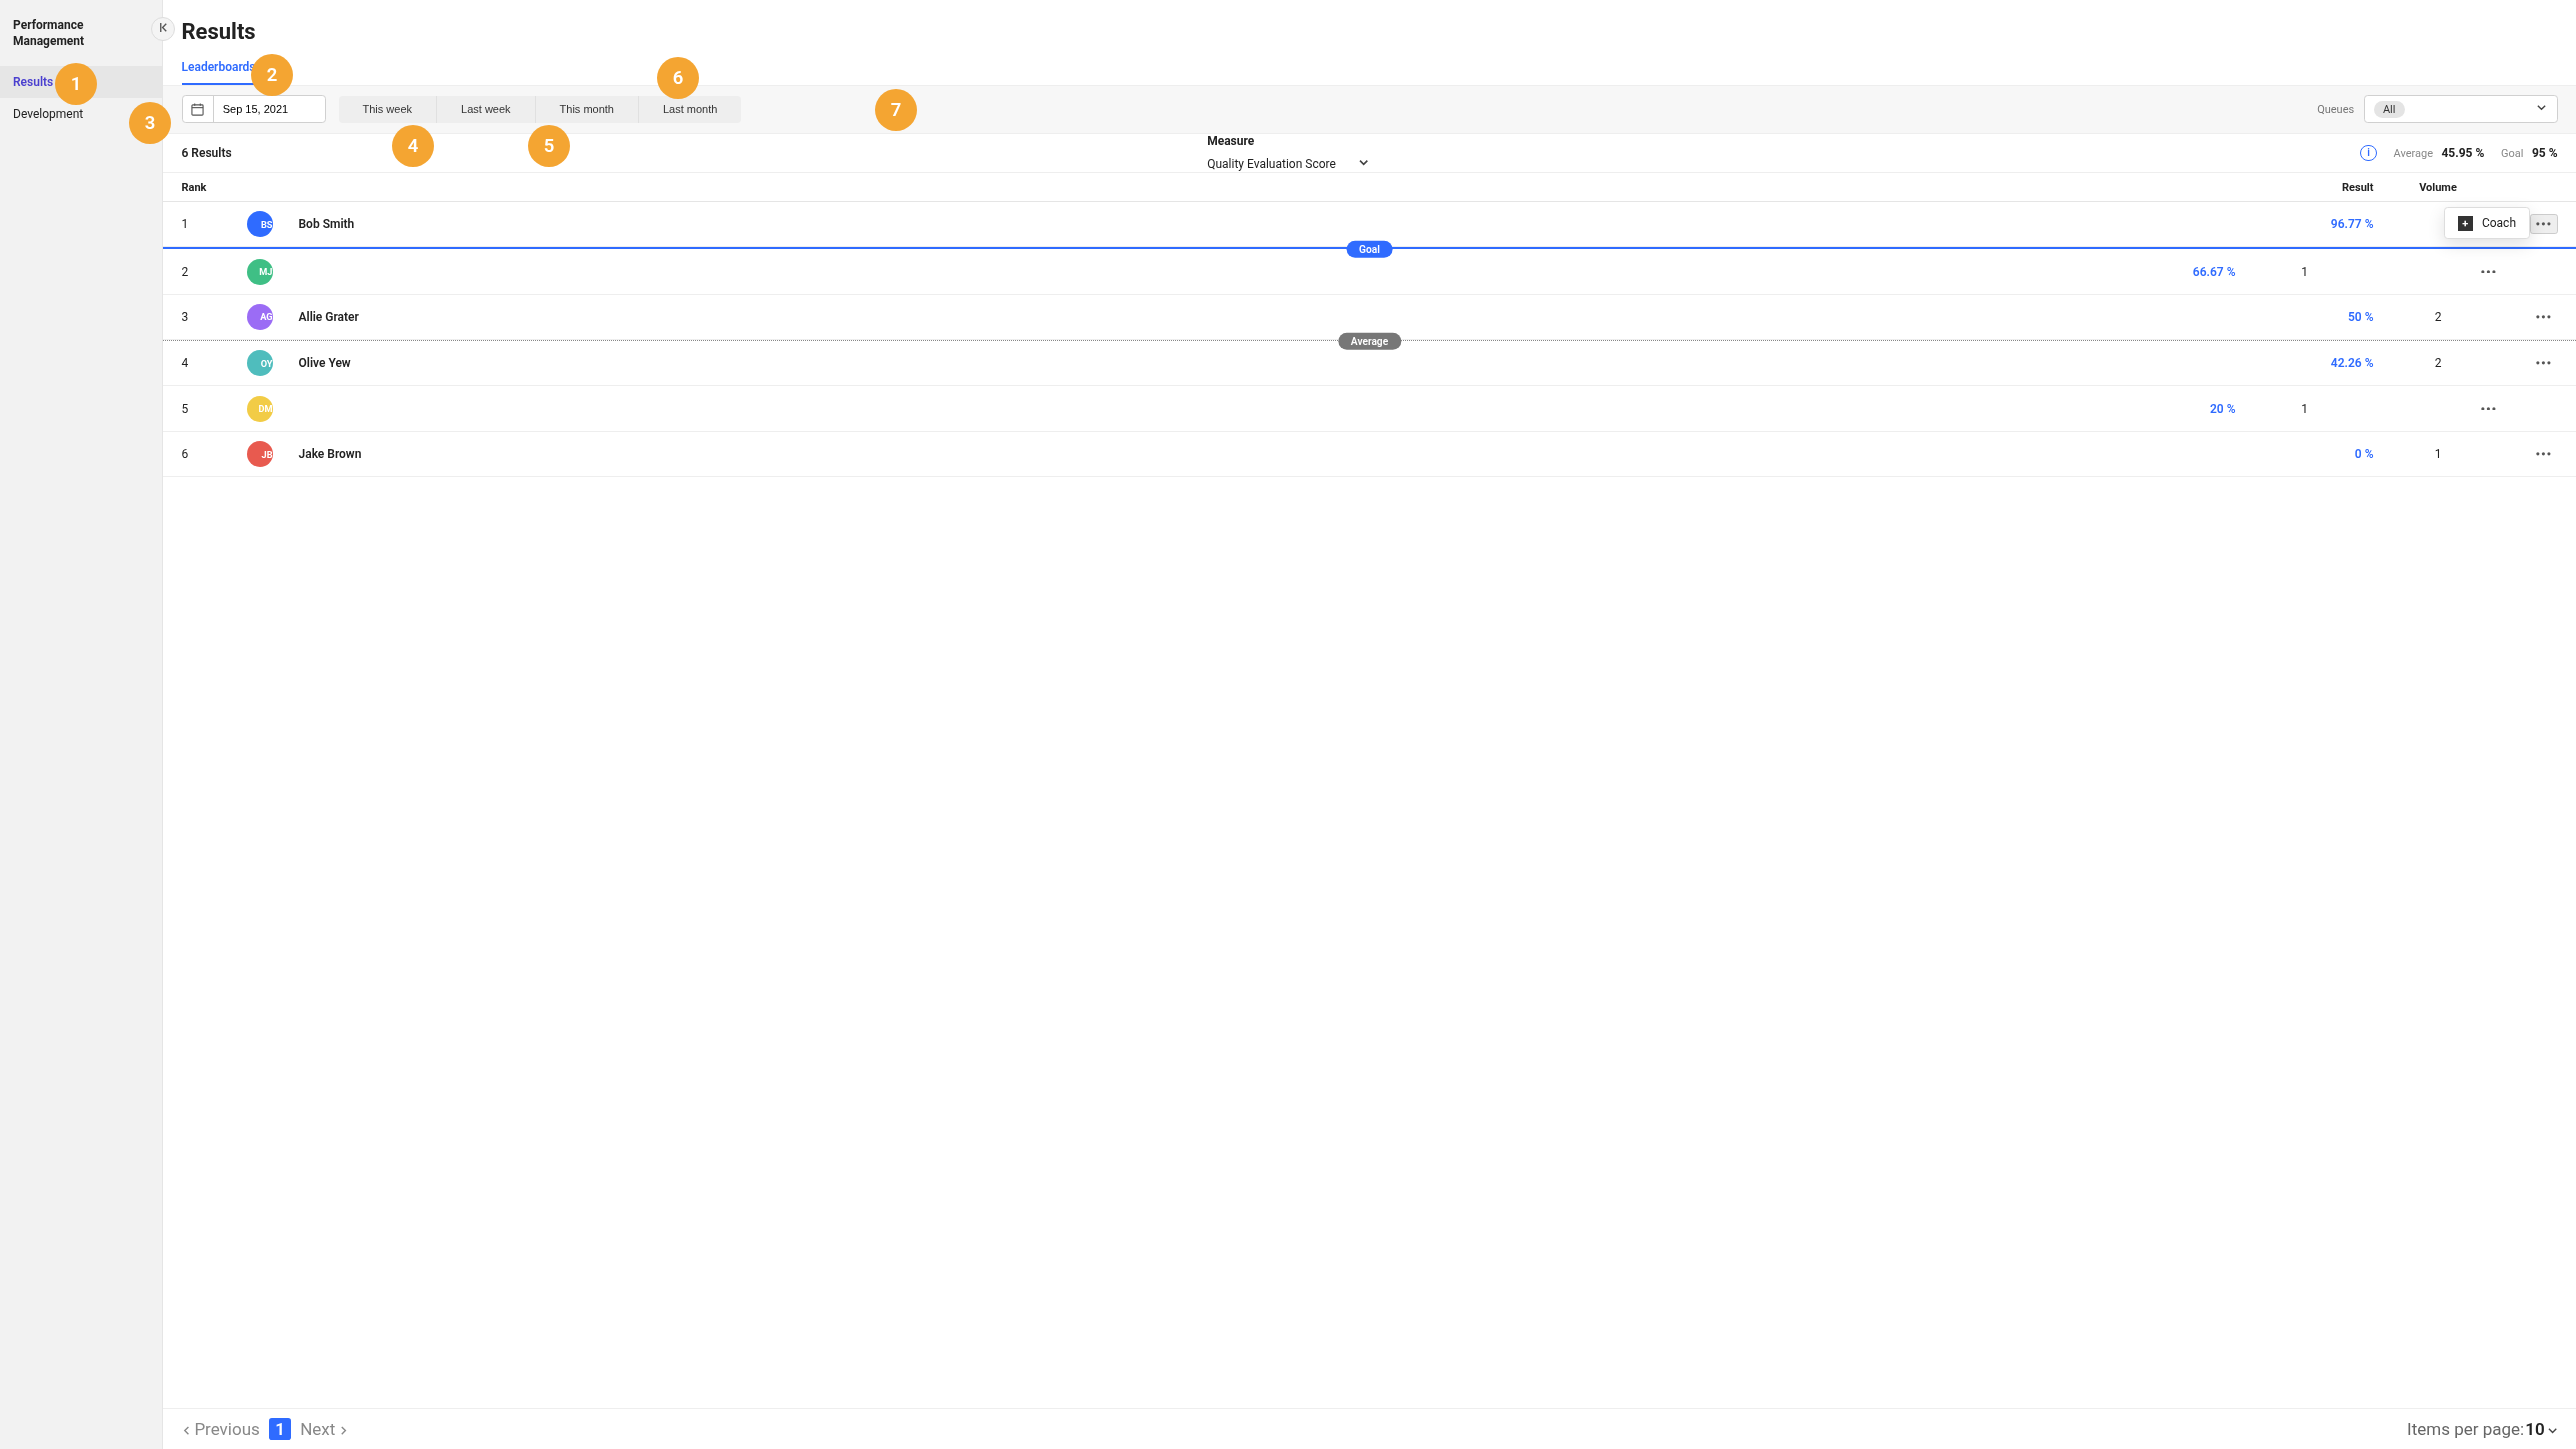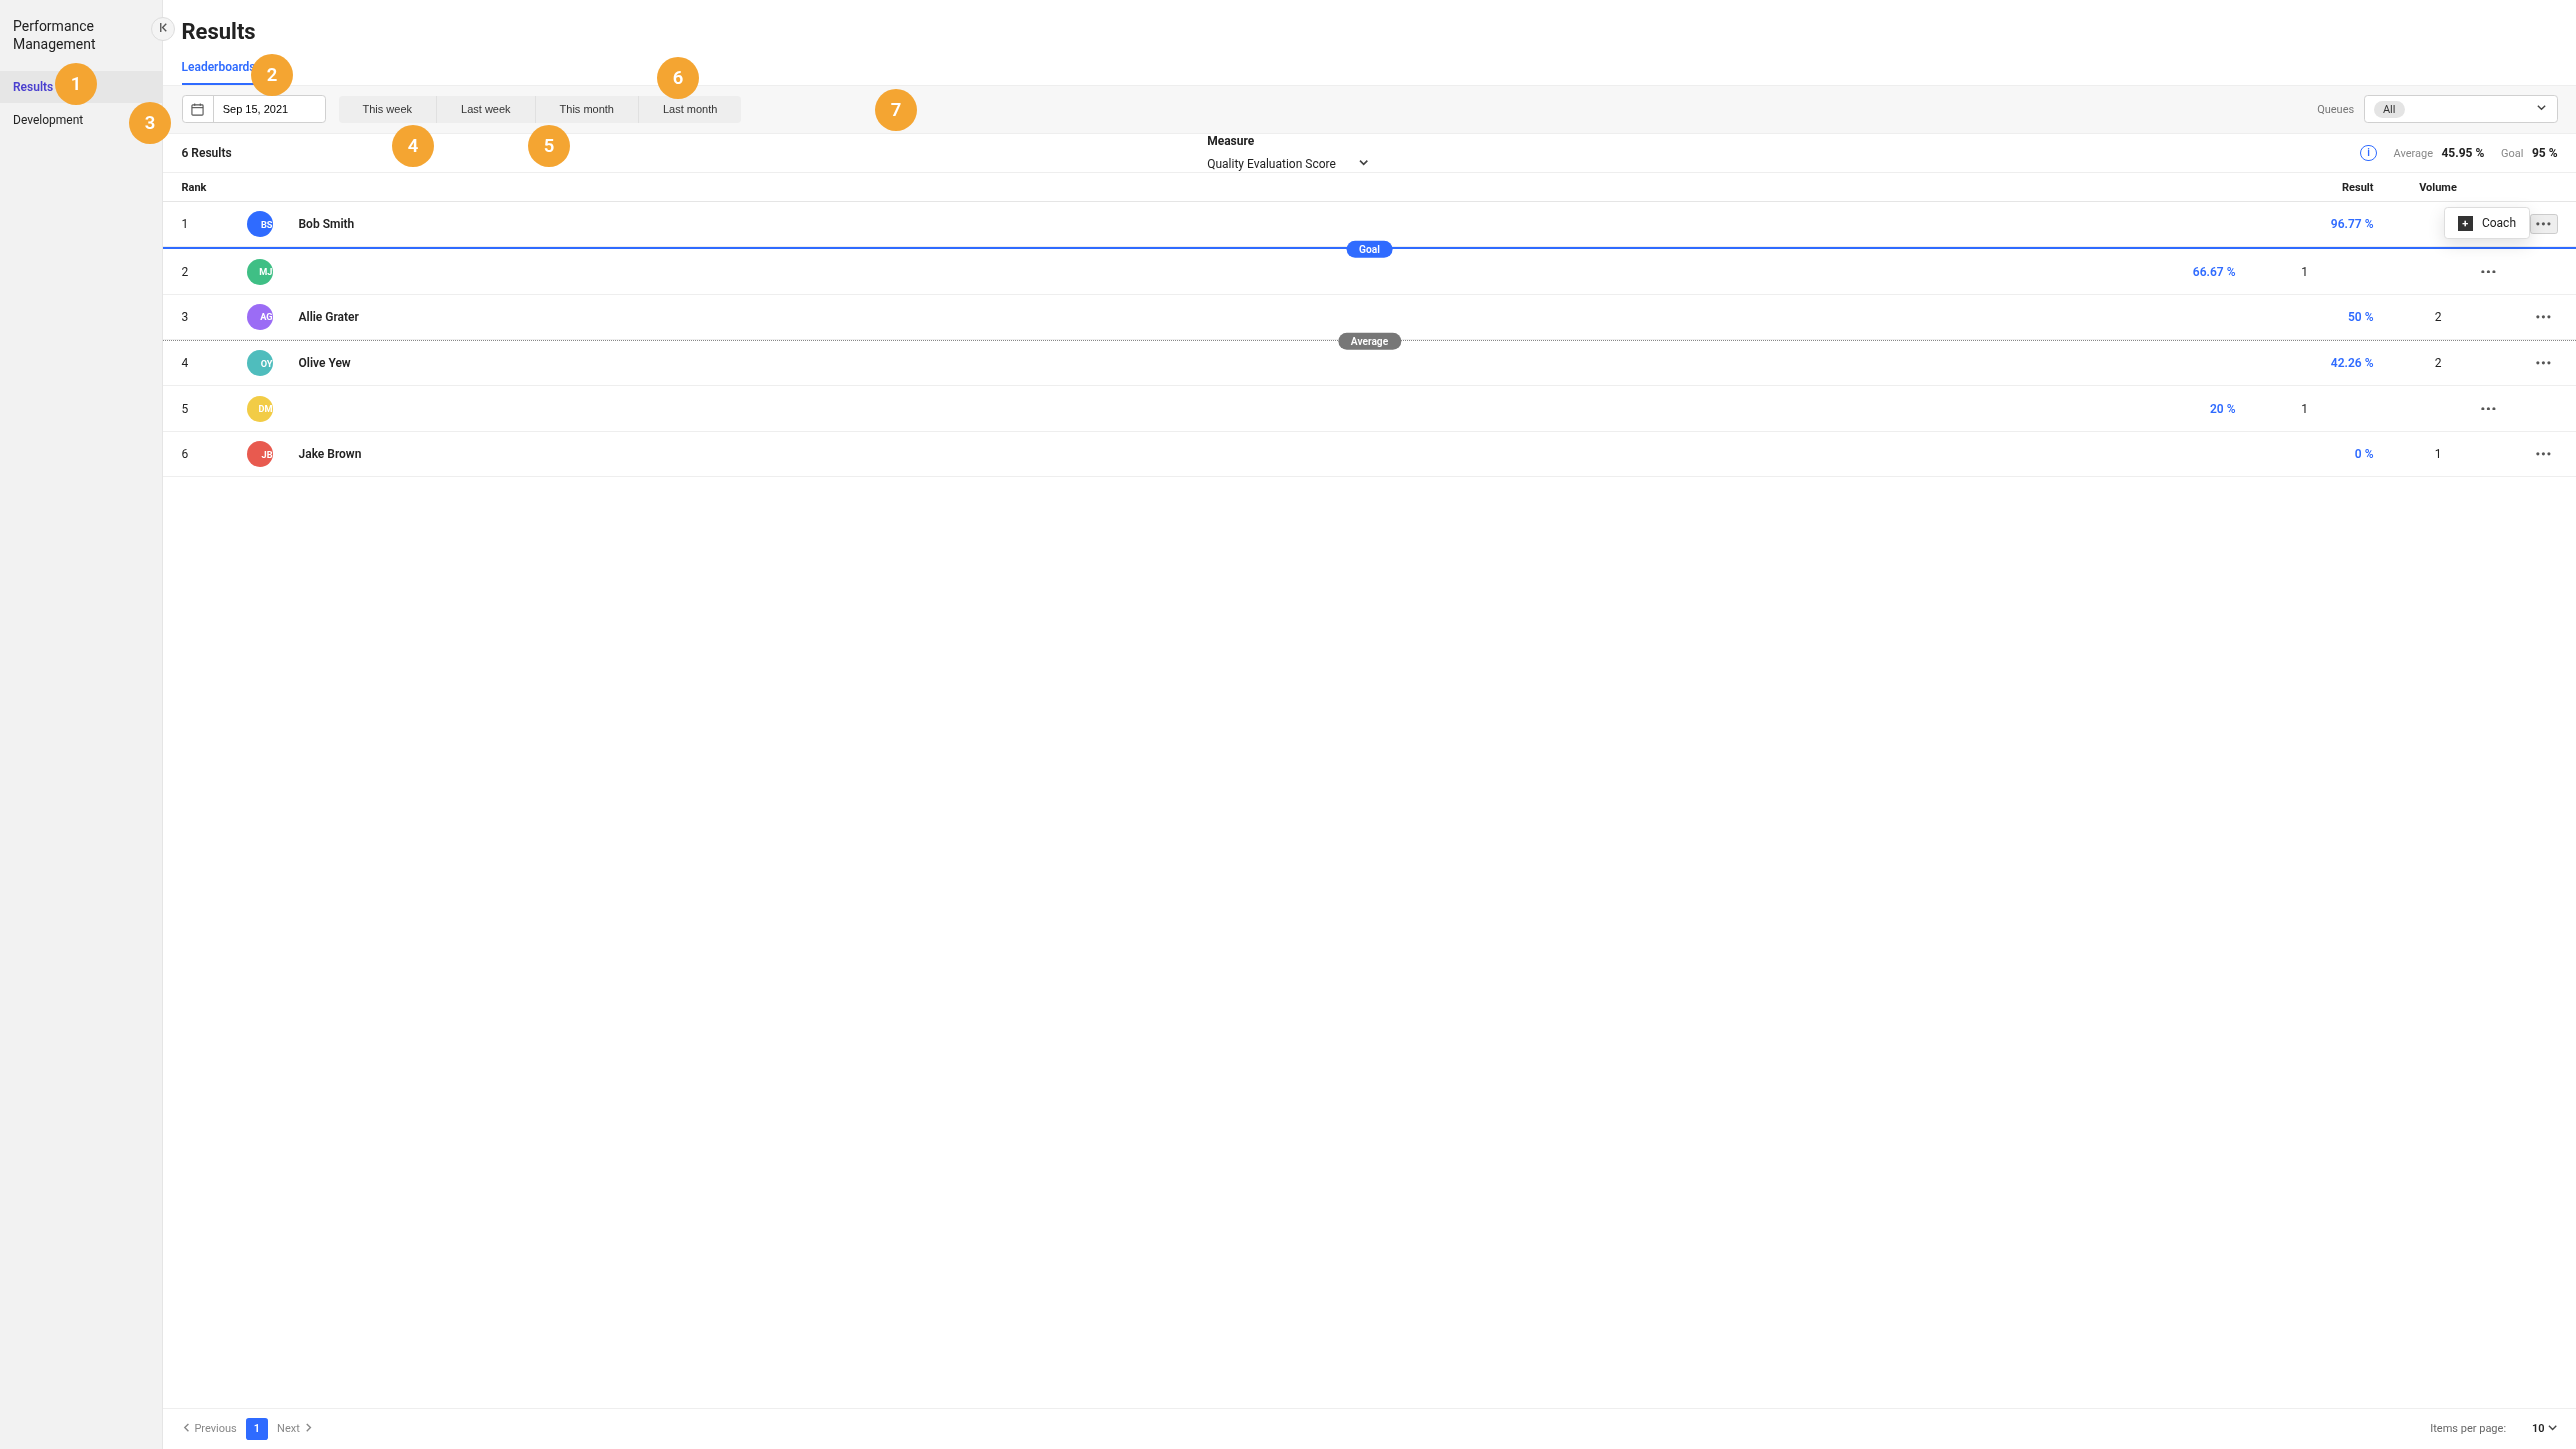--- a/index.html
+++ b/index.html
@@ -11,22 +11,22 @@
   
   .sidebar {
     width: 163px;
     background: #f2f2f2;
     border-right: 0.9px solid #e5e5e5;
     position: relative;
     flex-shrink: 0;
   }
   .sidebar-title {
     padding: 16.6px 13px 16.6px 13px;
-    font-size: 14px;
-    font-weight: 400;
+    font-size: 12px;
+    font-weight: 700;
     line-height: 1.35;
   }
   .sidebar-nav { display: flex; flex-direction: column; }
   .sidebar-item {
     padding: 9.2px 13px;
     font-size: 12px;
     cursor: pointer;
   }
   .sidebar-item.active {
     background: #e6e6e6;
@@ -271,22 +271,22 @@
     font-weight: 700;
     line-height: 1;
   }
 
   
   .table-footer {
     display: flex;
     align-items: center;
     padding: 9.2px 18.5px;
     border-top: 0.9px solid #eee;
-    font-size: 11px;
-    gap: 26px;
+    font-size: 17px;
+    gap: 1px;
   }
   .pager { display: flex; align-items: center; gap: 9.2px; }
   .pager-btn {
     color: #888;
     display: flex; align-items: center; gap: 3.7px;
     cursor: pointer;
   }
   .page-num {
     width: 22px; height: 22px;
     background: #2f6bff;

